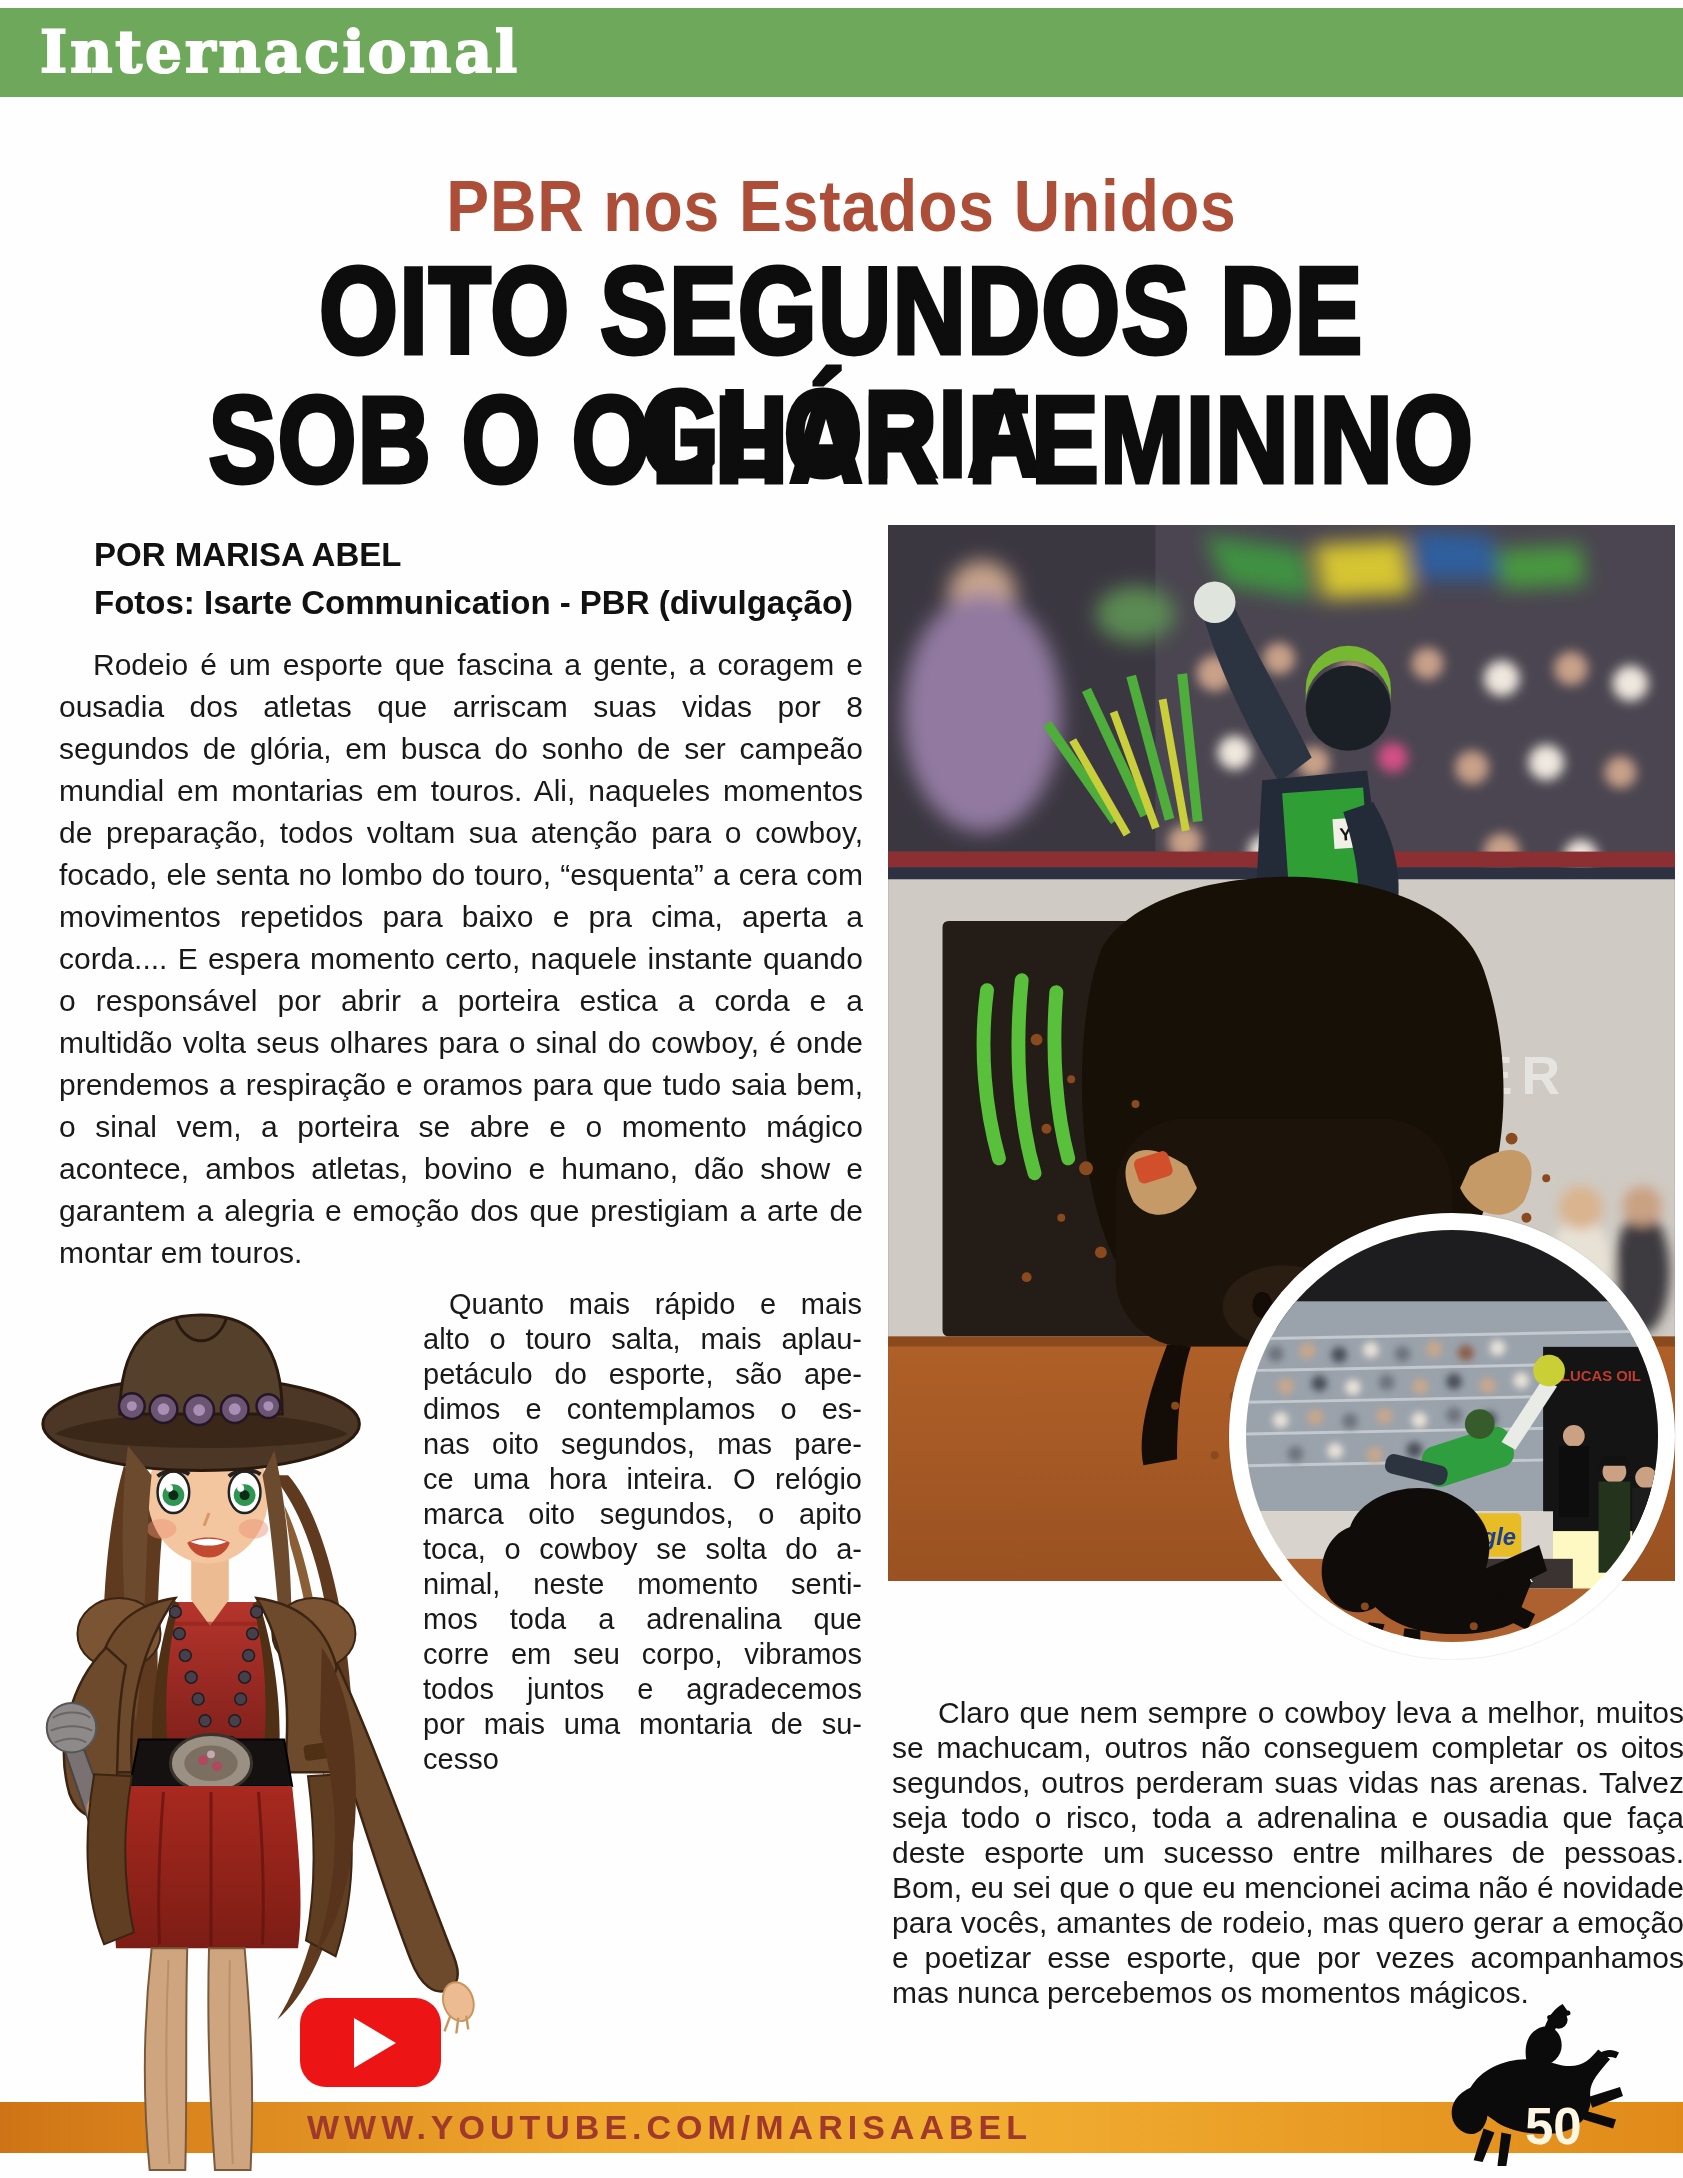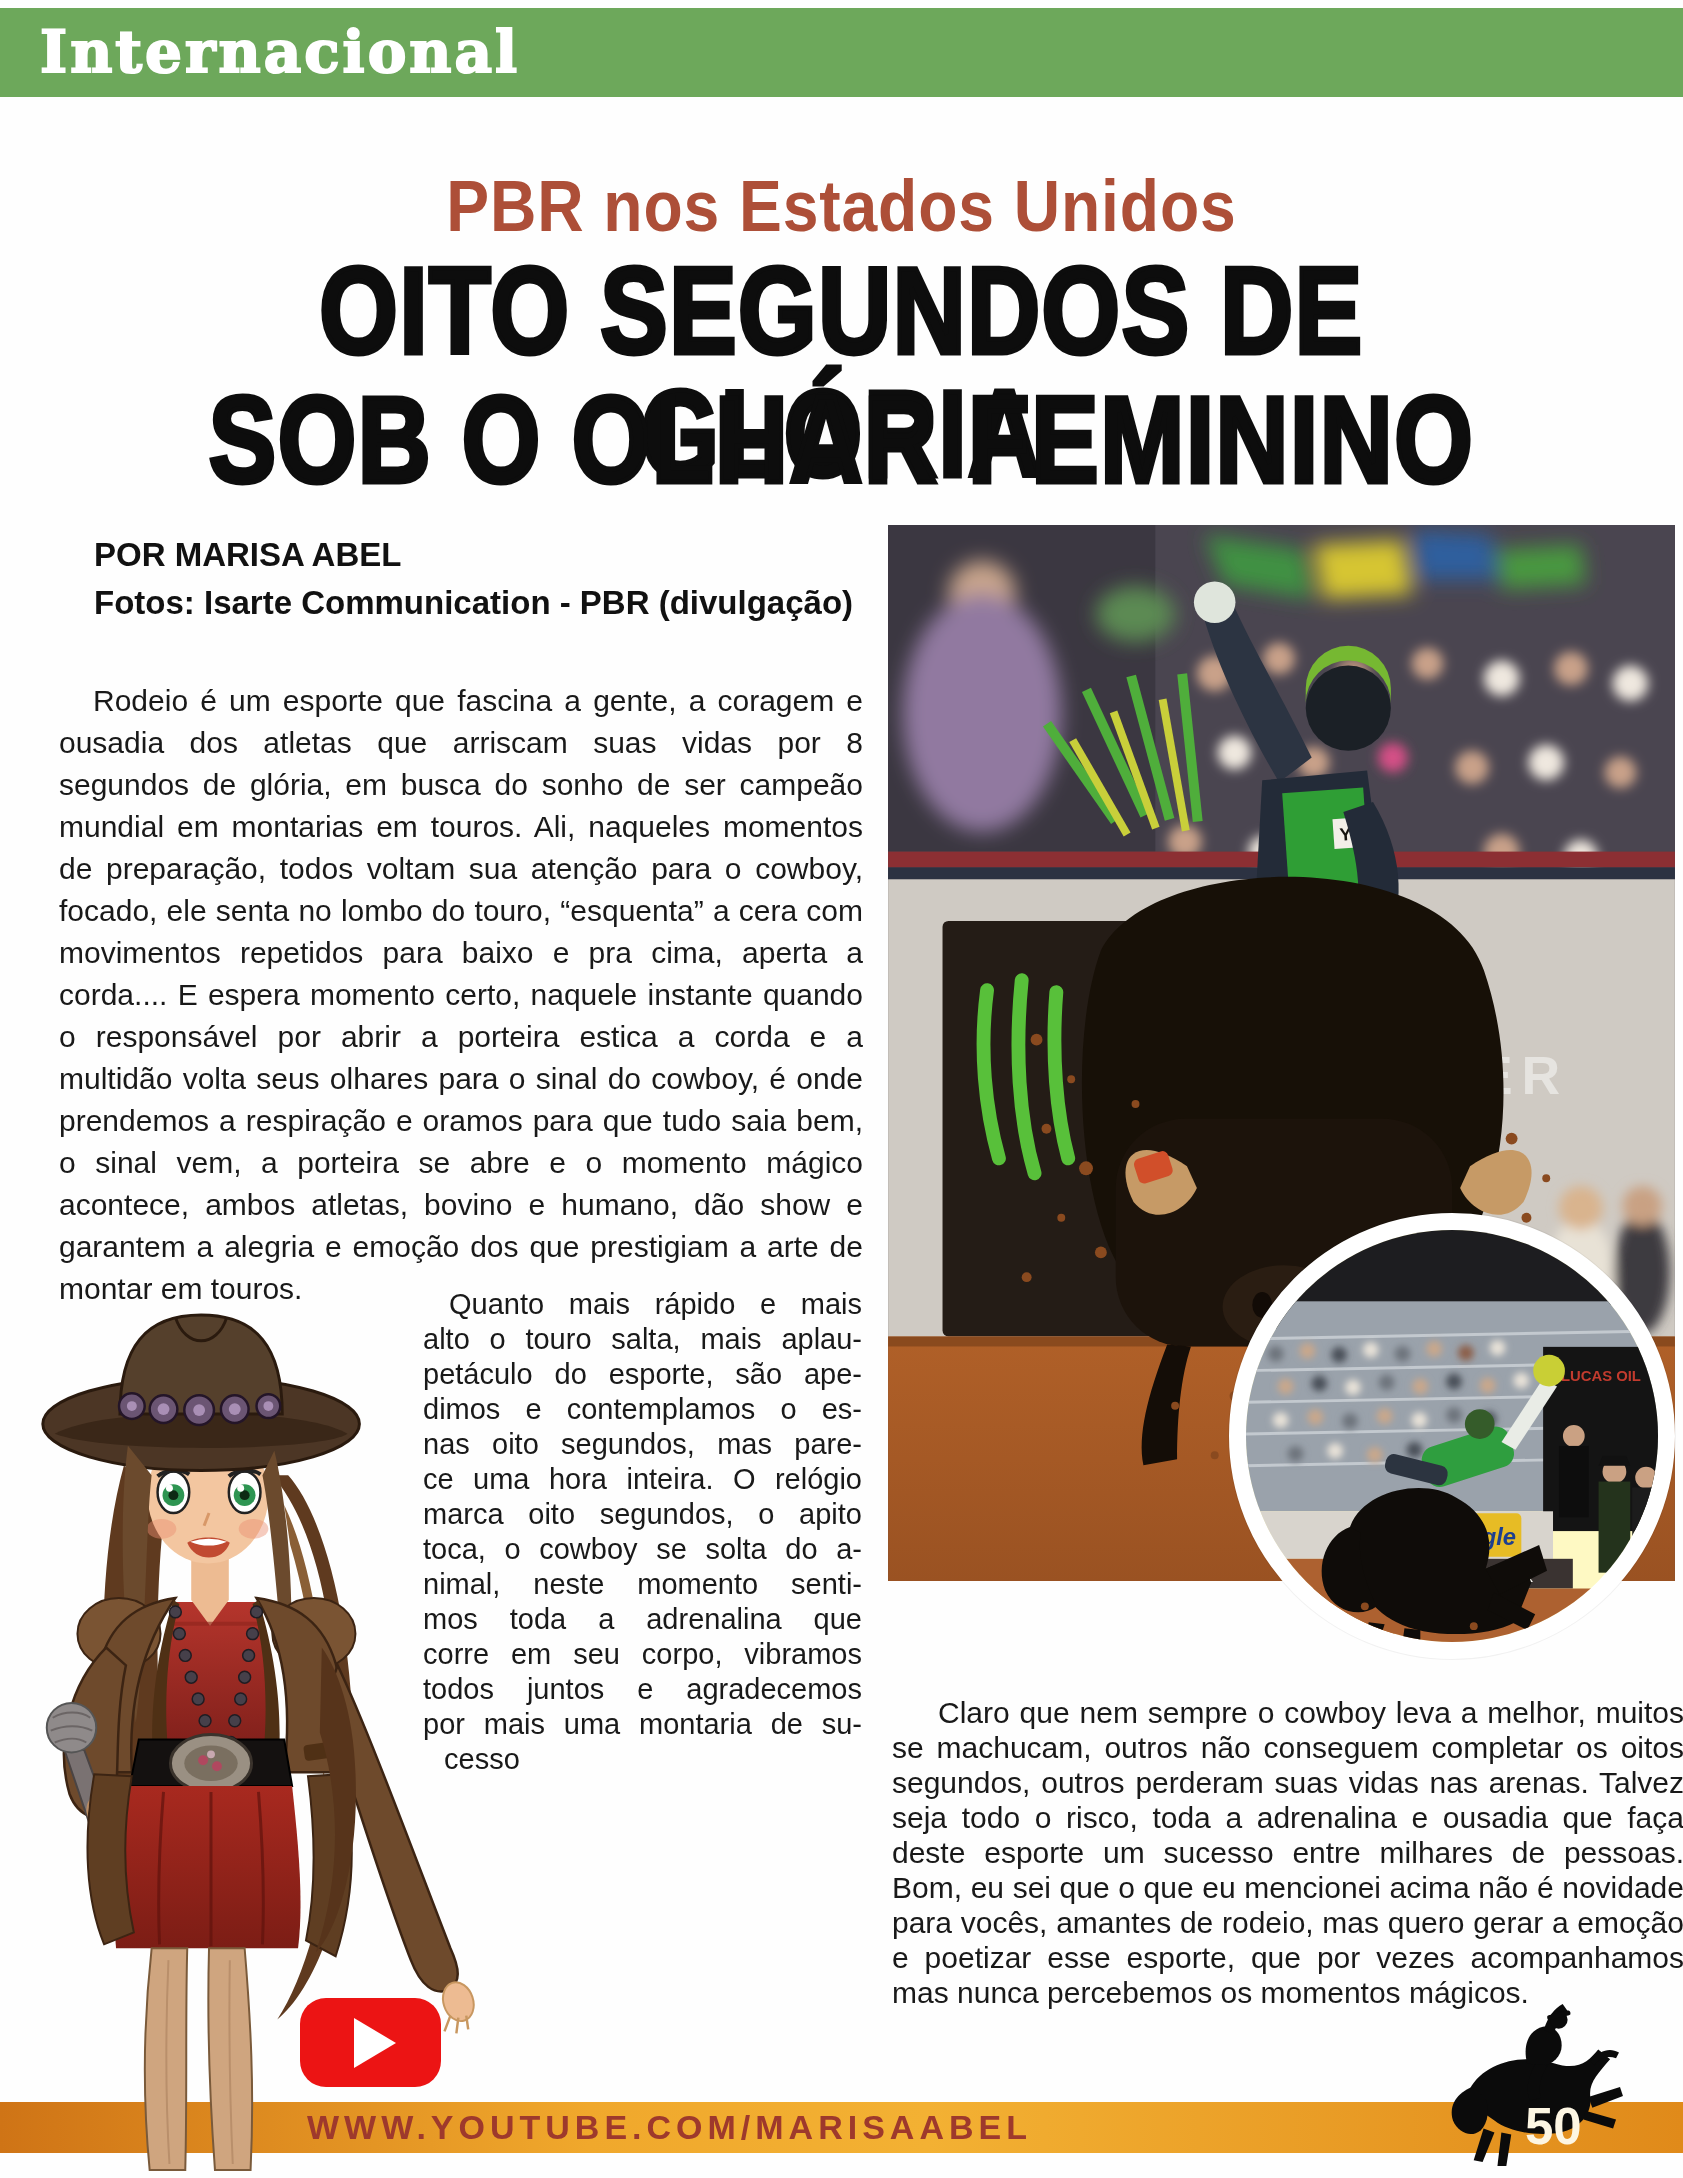--- a/index.html
+++ b/index.html
@@ -14,25 +14,25 @@
   .kicker{position:absolute;left:0;right:0;top:164px;text-align:center;color:#ad4f38;
         font-weight:700;font-size:73px;transform:scaleX(.88);letter-spacing:1px;}
   .h1{position:absolute;left:0;right:0;text-align:center;color:#0d0d0d;font-weight:700;
         line-height:1.0;-webkit-text-stroke:5px #0d0d0d;letter-spacing:2px;}
   .h1a{top:249px;font-size:123px;transform:scaleX(.82);}
   .h1b{top:378px;font-size:123px;transform:scaleX(.82);}
   
   .byline{position:absolute;left:94px;top:531px;font-weight:700;font-size:33px;line-height:48px;color:#111;}
   
   .para1{position:absolute;left:59px;top:644px;width:804px;font-size:30px;line-height:42px;
-        text-align:justify;text-indent:34px;margin-top:36px;}
+        text-align:justify;text-indent:34px;}
   .para2{position:absolute;left:423px;top:1287px;width:439px;font-size:29px;line-height:35px;}
   .para2 .jline:first-child{text-indent:26px;}
   .jline{text-align:justify;text-align-last:justify;}
-  .jline.last{text-align-last:left;margin-left:21px;}
+  .jline.last{text-align-last:left;}
   .para3{position:absolute;left:856px;top:1695px;width:792px;font-size:30px;line-height:35px;
         text-align:justify;text-indent:46px;margin-left:36px;}
   
   .main-photo{position:absolute;left:888px;top:525px;width:787px;height:1056px;overflow:hidden;background:#4a4550;}
   .inset-circle{position:absolute;left:1229px;top:1213px;width:446px;height:446px;border-radius:50%;
         border:17px solid #ffffff;box-sizing:border-box;overflow:hidden;background:#fef9c3;z-index:3;
         box-shadow:0 0 0 1px rgba(0,0,0,.05);}
   .cowgirl{position:absolute;left:25px;top:1307px;width:465px;height:871px;z-index:2;}
   
   .yt{position:absolute;left:300px;top:1998px;width:141px;height:89px;background:#ec1414;

